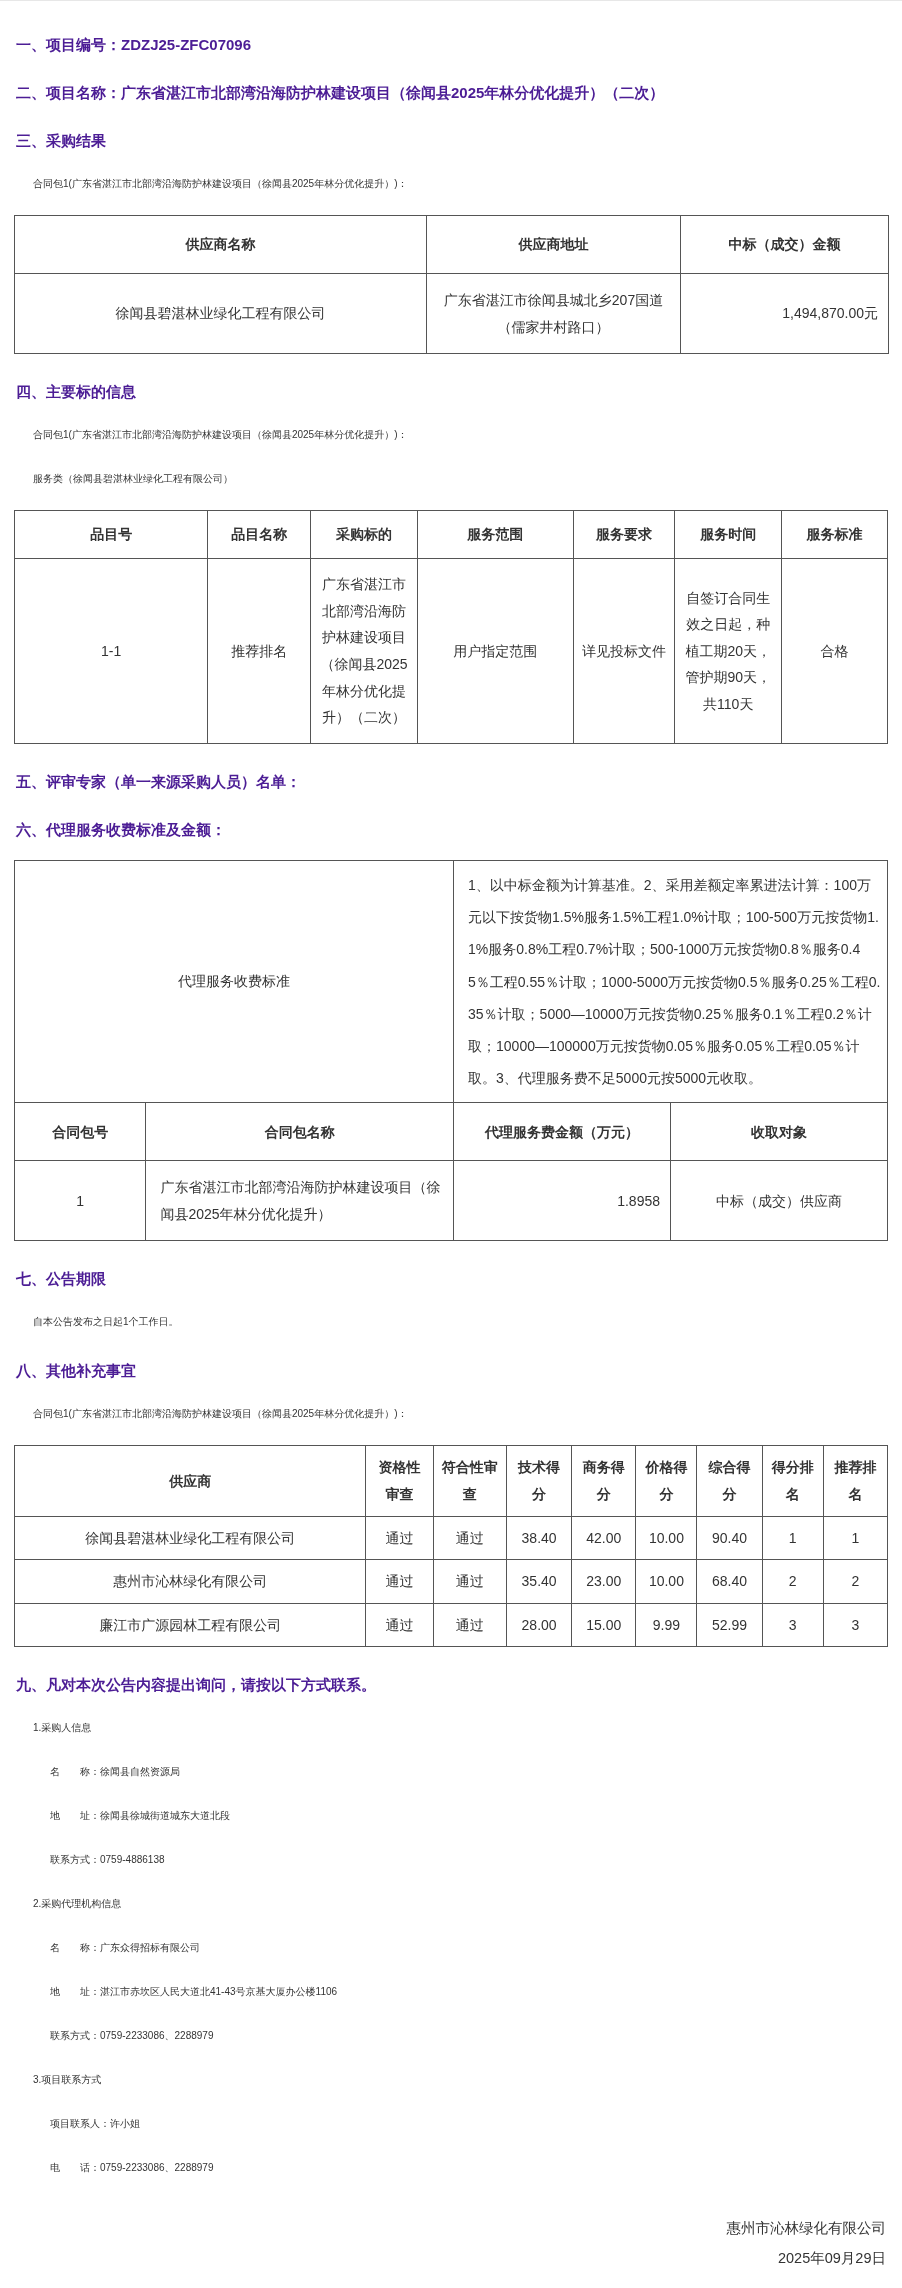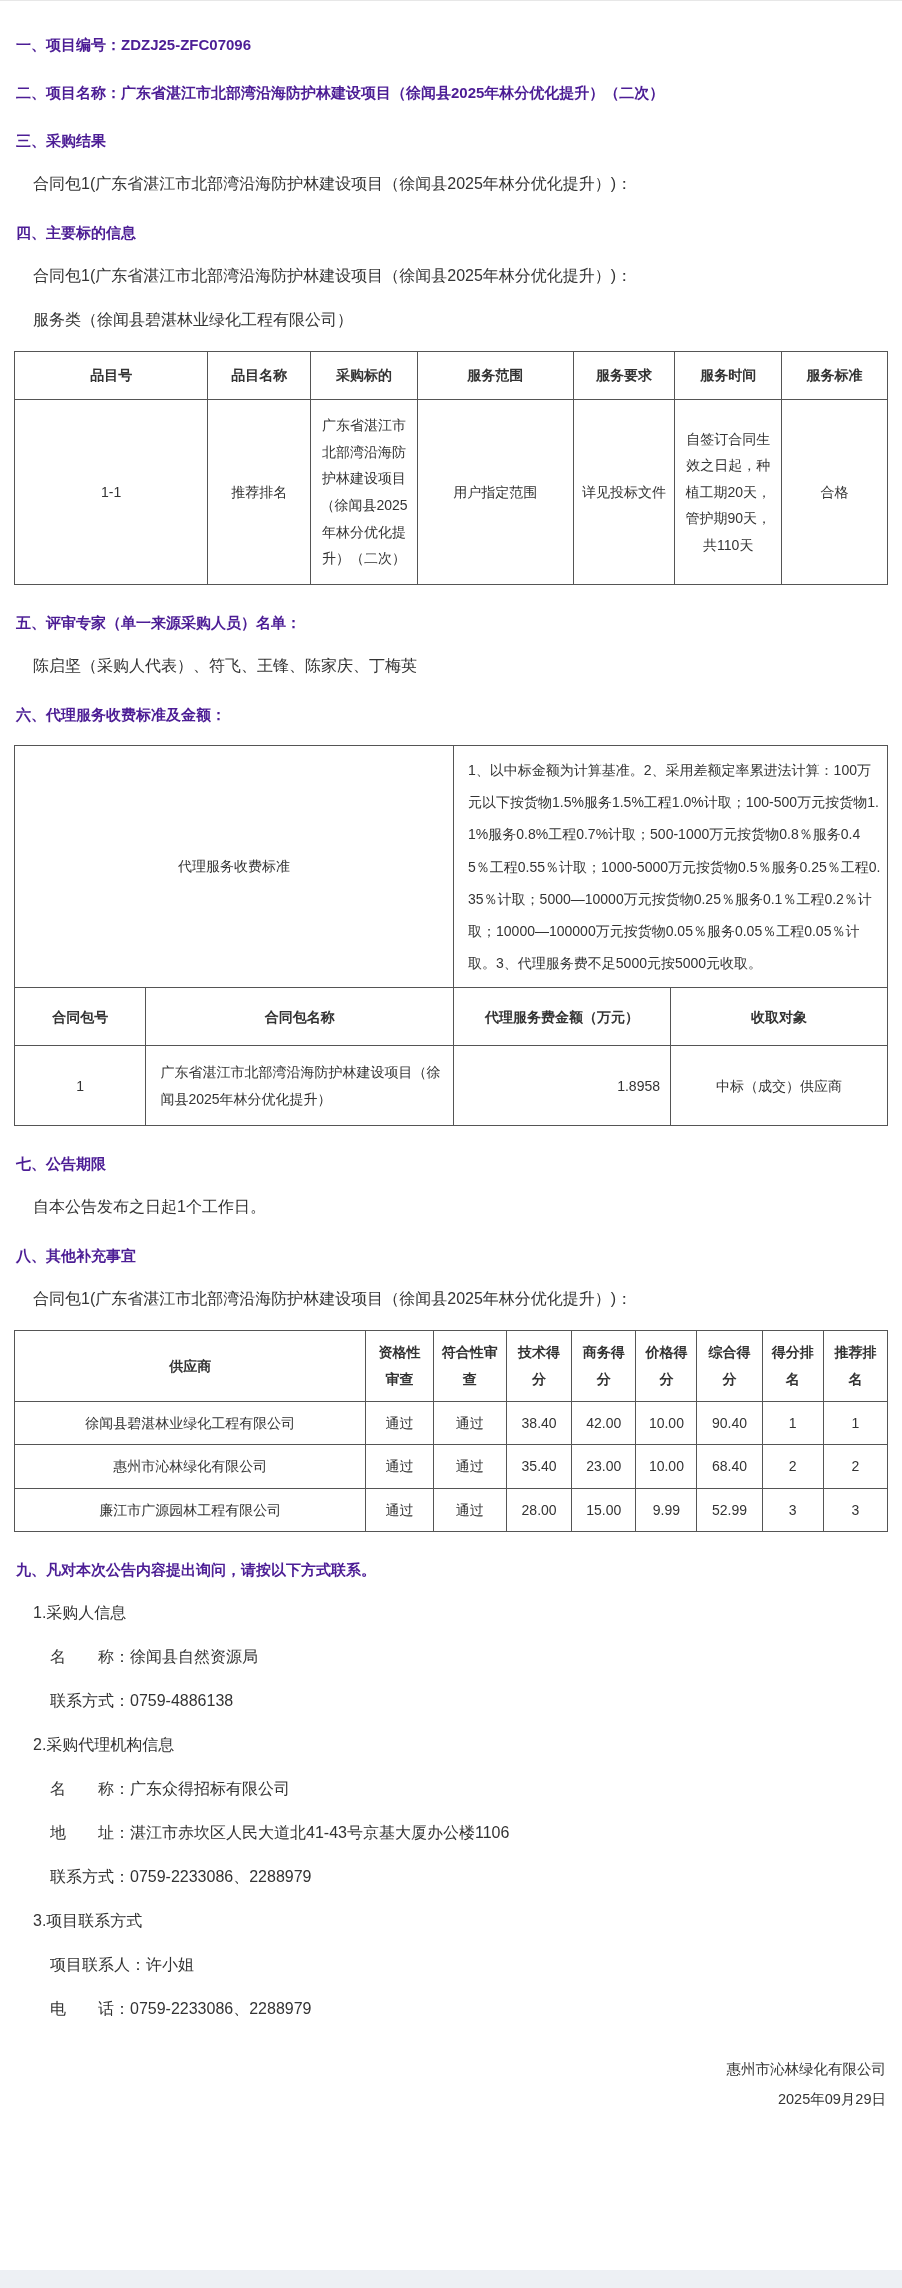--- a/index.html
+++ b/index.html
@@ -17,21 +17,21 @@
     padding: 6px 0 30px 0;
   }
   .sec-title {
     font-size: 15px;
     font-weight: bold;
     color: #4c1d95;
     margin: 28px 16px 0 16px;
     line-height: 20px;
   }
   .para {
-    font-size: 16px;
+    font-size: 10px;
     color: #333;
     margin: 22px 16px 0 33px;
     line-height: 22px;
   }
   .indent2 { margin-left: 50px; }
   table.doc-table {
     border-collapse: collapse;
     width: 874px;
     margin: 20px 14px 0 14px;
     table-layout: fixed;
@@ -69,20 +69,39 @@
 
 <div class="page">
 
   <div class="sec-title">一、项目编号：ZDZJ25-ZFC07096</div>
 
   <div class="sec-title">二、项目名称：广东省湛江市北部湾沿海防护林建设项目（徐闻县2025年林分优化提升）（二次）</div>
 
   <div class="sec-title">三、采购结果</div>
   <div class="para">合同包1(广东省湛江市北部湾沿海防护林建设项目（徐闻县2025年林分优化提升）)：</div>
 
+  <table class="doc-table">
+    <colgroup>
+        <col style="width:412px">
+        <col style="width:254px">
+        <col style="width:208px">
+      </colgroup>
+    <tbody>
+        <tr class="h-58">
+      <th>供应商名称</th>
+      <th>供应商地址</th>
+      <th>中标（成交）金额</th>
+    </tr>
+    <tr class="h-80">
+      <td>徐闻县碧湛林业绿化工程有限公司</td>
+      <td>广东省湛江市徐闻县城北乡207国道（儒家井村路口）</td>
+      <td class="ta-right">1,494,870.00元</td>
+    </tr>
+  </tbody>
+    </table>
 
   <div class="sec-title">四、主要标的信息</div>
   <div class="para">合同包1(广东省湛江市北部湾沿海防护林建设项目（徐闻县2025年林分优化提升）)：</div>
   <div class="para">服务类（徐闻县碧湛林业绿化工程有限公司）</div>
 
   <table class="doc-table">
     <colgroup>
       <col style="width:190px">
         <col style="width:101px">
         <col style="width:105px">
@@ -107,21 +126,20 @@
       <td>广东省湛江市北部湾沿海防护林建设项目（徐闻县2025年林分优化提升）（二次）</td>
       <td>用户指定范围</td>
       <td>详见投标文件</td>
       <td>自签订合同生效之日起，种植工期20天，管护期90天，共110天</td>
       <td>合格</td>
     </tr>
   </tbody>
     </table>
 
   <div class="sec-title">五、评审专家（单一来源采购人员）名单：</div>
-  <div class="para">陈启坚（采购人代表）、符飞、王锋、陈家庆、丁梅英</div>
 
   <div class="sec-title">六、代理服务收费标准及金额：</div>
 
   <table class="doc-table">
     <colgroup>
         <col style="width:129px">
         <col style="width:302px">
         <col style="width:213px">
         <col style="width:213px">
       </colgroup>
@@ -208,20 +226,21 @@
       <td>3</td>
       <td>3</td>
     </tr>
   </tbody>
     </table>
 
   <div class="sec-title">九、凡对本次公告内容提出询问，请按以下方式联系。</div>
 
   <div class="para">1.采购人信息</div>
   <div class="para indent2">名　　称：徐闻县自然资源局</div>
+  <div class="para indent2">地　　址：徐闻县徐城街道城东大道北段</div>
   <div class="para indent2">联系方式：0759-4886138</div>
 
   <div class="para">2.采购代理机构信息</div>
   <div class="para indent2">名　　称：广东众得招标有限公司</div>
   <div class="para indent2">地　　址：湛江市赤坎区人民大道北41-43号京基大厦办公楼1106</div>
   <div class="para indent2">联系方式：0759-2233086、2288979</div>
 
   <div class="para">3.项目联系方式</div>
   <div class="para indent2">项目联系人：许小姐</div>
   <div class="para indent2">电　　话：0759-2233086、2288979</div>

